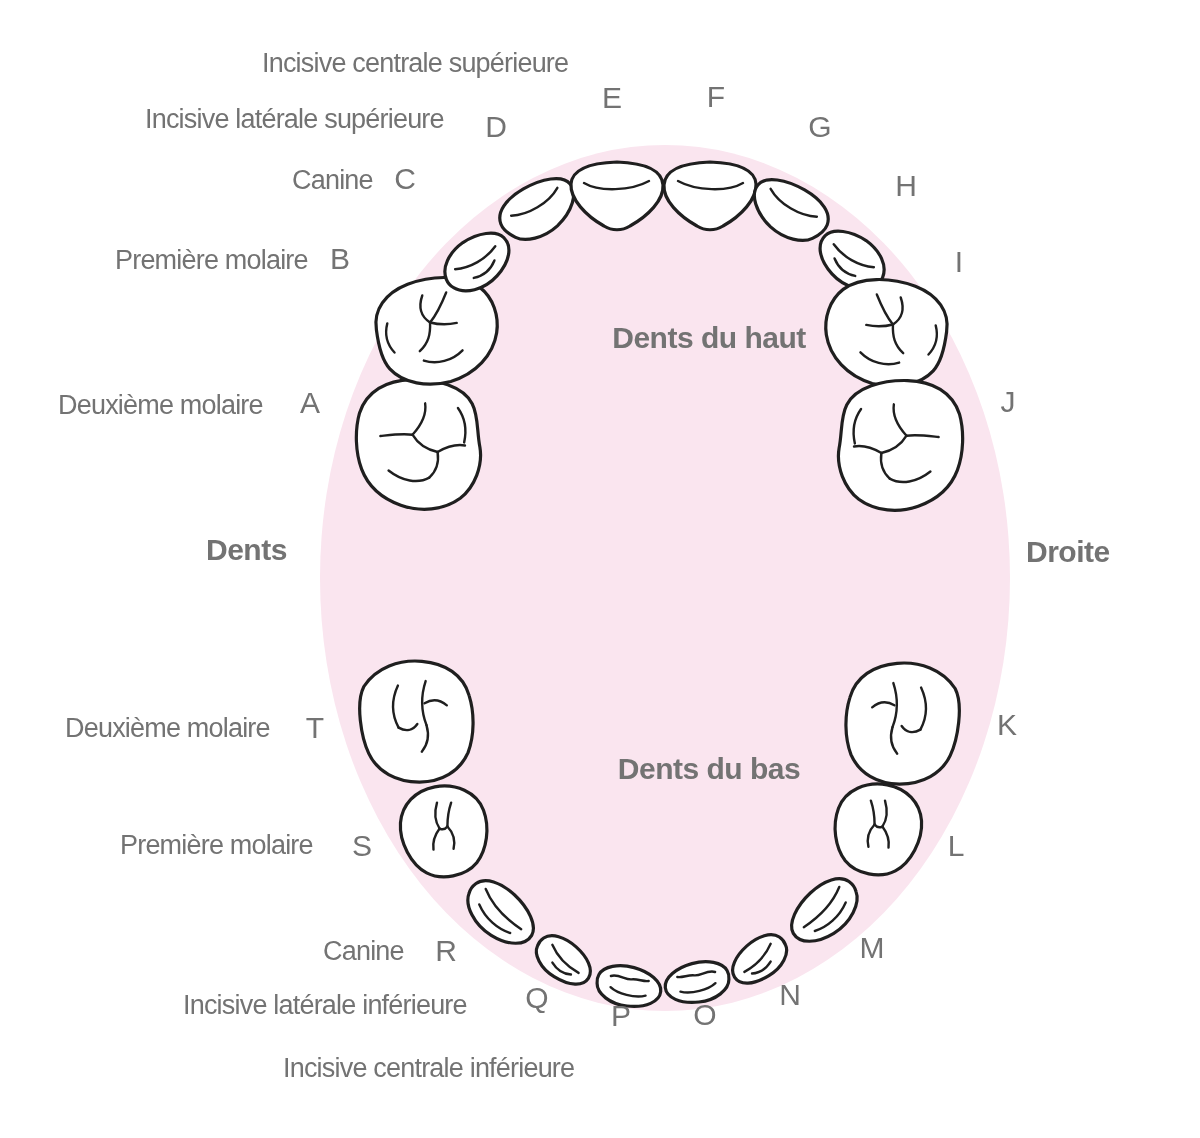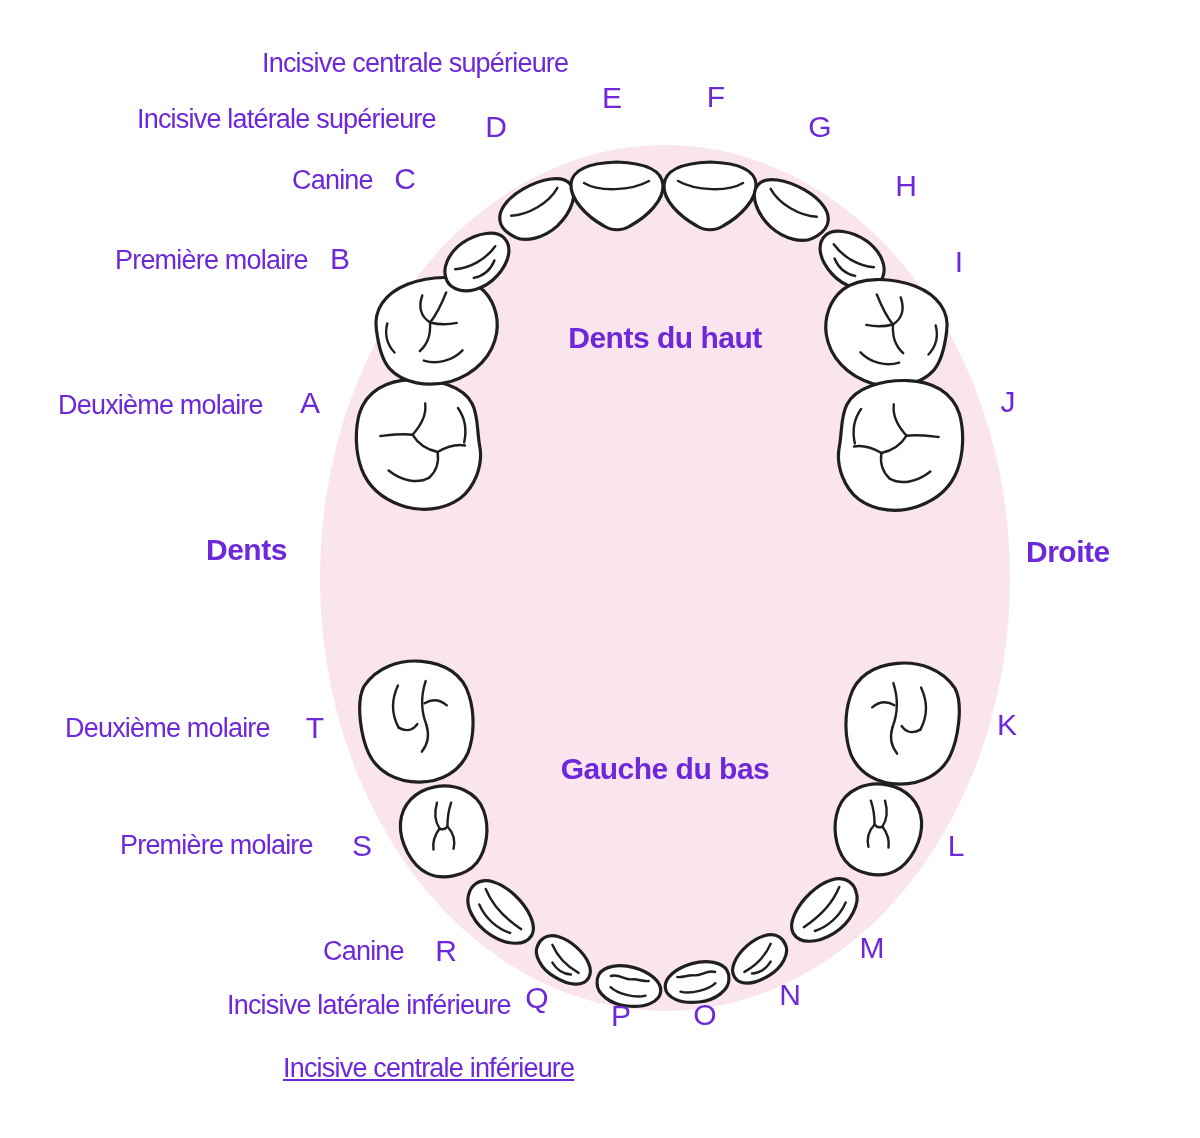--- a/index.html
+++ b/index.html
@@ -1,34 +1,34 @@
 <!DOCTYPE html>
 <html><head>
 <meta charset="utf-8">
 <style>
   html,body{margin:0;padding:0;background:#ffffff;}
   #stage{
     position:relative;width:1200px;height:1138px;overflow:hidden;
     font-family:"Liberation Sans","DejaVu Sans",sans-serif;
-    color:#6d28d9;background:#ffffff;
+    color:#737373;background:#ffffff;
   }
   #arch-svg{position:absolute;left:0;top:0;}
   .tooth-outline{fill:#ffffff;stroke:#1f1f1f;stroke-width:3.2;stroke-linejoin:round;stroke-linecap:round;}
   .tooth-fissure{fill:none;stroke:#1f1f1f;stroke-width:2.4;stroke-linecap:round;}
   .type-label{
     position:absolute;white-space:nowrap;font-size:27px;letter-spacing:-0.8px;
   }
   .tooth-letter{
     position:absolute;font-size:30px;letter-spacing:0;
     transform:translate(-50%,-50%);white-space:nowrap;
   }
   .bold-label{
     position:absolute;white-space:nowrap;font-size:30px;font-weight:bold;letter-spacing:-0.5px;
   }
-  .centered{transform:translateX(-50%);}
+  .centered{transform:translateX(-50%);margin-left:44px;}
 </style>
 </head>
 <body>
 
 <div id="stage">
 
   <svg id="arch-svg" width="1200" height="1138" viewBox="0 0 1200 1138">
     <defs>
 
       <g id="inc-c-up">
@@ -126,32 +126,32 @@
     <use href="#inc-c-low" transform="translate(697,983) scale(-1,1) rotate(12)"></use>
 
     <use href="#inc-c-low" transform="translate(629,987) rotate(12)"></use>
     <use href="#inc-l-low" transform="translate(563,962) rotate(38)"></use>
     <use href="#can-low" transform="translate(500,914) rotate(40)"></use>
     <use href="#mol1-low" transform="translate(444,831) rotate(-8)"></use>
     <use href="#mol2-low" transform="translate(417,720) rotate(-5)"></use>
   </svg>
 
   <div class="type-label" style="left:262px;top:48px;">Incisive centrale supérieure</div>
-  <div class="type-label" style="left:137px;top:104px;">Incisive latérale supérieure</div>
+  <div class="type-label" style="left:145px;top:104px;">Incisive latérale supérieure</div>
   <div class="type-label" style="left:292px;top:165px;">Canine</div>
   <div class="type-label" style="left:115px;top:245px;">Première molaire</div>
   <div class="type-label" style="left:58px;top:390px;">Deuxième molaire</div>
   <div class="type-label" style="left:65px;top:713px;">Deuxième molaire</div>
   <div class="type-label" style="left:120px;top:830px;">Première molaire</div>
   <div class="type-label" style="left:323px;top:936px;">Canine</div>
-  <div class="type-label" style="left:183px;top:990px;margin-left:44px;">Incisive latérale inférieure</div>
-  <div class="type-label" style="left:283px;top:1053px;text-decoration:underline;">Incisive centrale inférieure</div>
+  <div class="type-label" style="left:183px;top:990px;">Incisive latérale inférieure</div>
+  <div class="type-label" style="left:283px;top:1053px;">Incisive centrale inférieure</div>
 
   <div class="bold-label centered" style="left:665px;top:321px;">Dents du haut</div>
-  <div class="bold-label centered" style="left:665px;top:752px;">Gauche du bas</div>
+  <div class="bold-label centered" style="left:665px;top:752px;">Dents du bas</div>
   <div class="bold-label" style="left:206px;top:533px;">Dents</div>
   <div class="bold-label" style="left:1026px;top:535px;">Droite</div>
 
   <span class="tooth-letter" style="left:310px;top:403px;">A</span>
   <span class="tooth-letter" style="left:340px;top:259px;">B</span>
   <span class="tooth-letter" style="left:405px;top:179px;">C</span>
   <span class="tooth-letter" style="left:496px;top:127px;">D</span>
   <span class="tooth-letter" style="left:612px;top:98px;">E</span>
   <span class="tooth-letter" style="left:716px;top:97px;">F</span>
   <span class="tooth-letter" style="left:820px;top:127px;">G</span>

